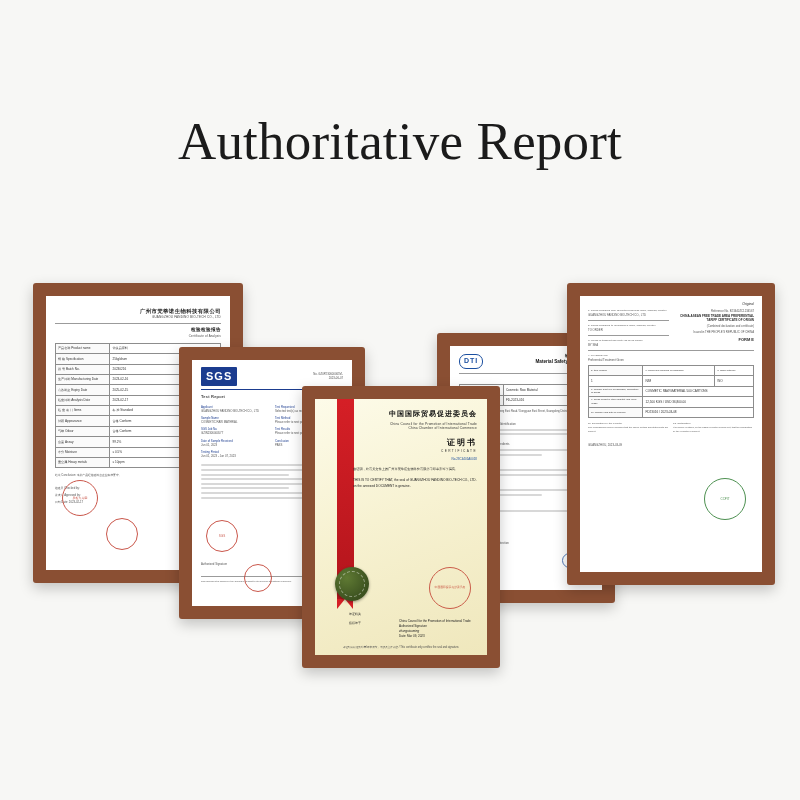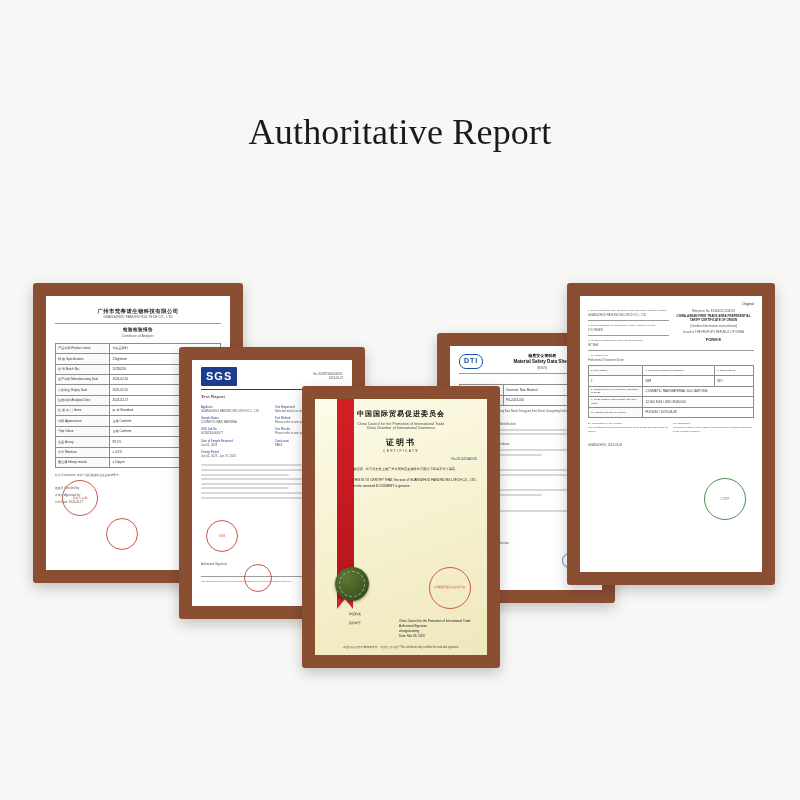--- a/index.html
+++ b/index.html
@@ -26,21 +26,21 @@
     top: 112px;
     left: 0;
     width: 800px;
     text-align: center;
     font-family: "Liberation Serif", serif;
     color: #1b1b1b;
     line-height: 1.12;
   }
   .heading .line {
     display: block;
-    font-size: 36px;
+    font-size: 53px;
     letter-spacing: 0.2px;
     font-weight: 400;
   }
   .heading .line2 {
     font-size: 53px;
   }
 
   
   .stage {
     position: absolute;
@@ -91,21 +91,21 @@
   
   .doc {
     position: absolute;
     inset: 0;
     padding: 7px 9px;
     box-sizing: border-box;
     font-size: 3.2px;
     color: #2b2b2b;
     line-height: 1.5;
   }
-  .t-center { text-align: center; }
+  .t-center { text-align: right; }
   .cn-title {
     font-size: 6.5px;
     font-weight: bold;
     color: #1a1a1a;
     letter-spacing: 0.4px;
   }
   .sub {
     font-size: 3.6px;
     color: #444;
     letter-spacing: 0.2px;

